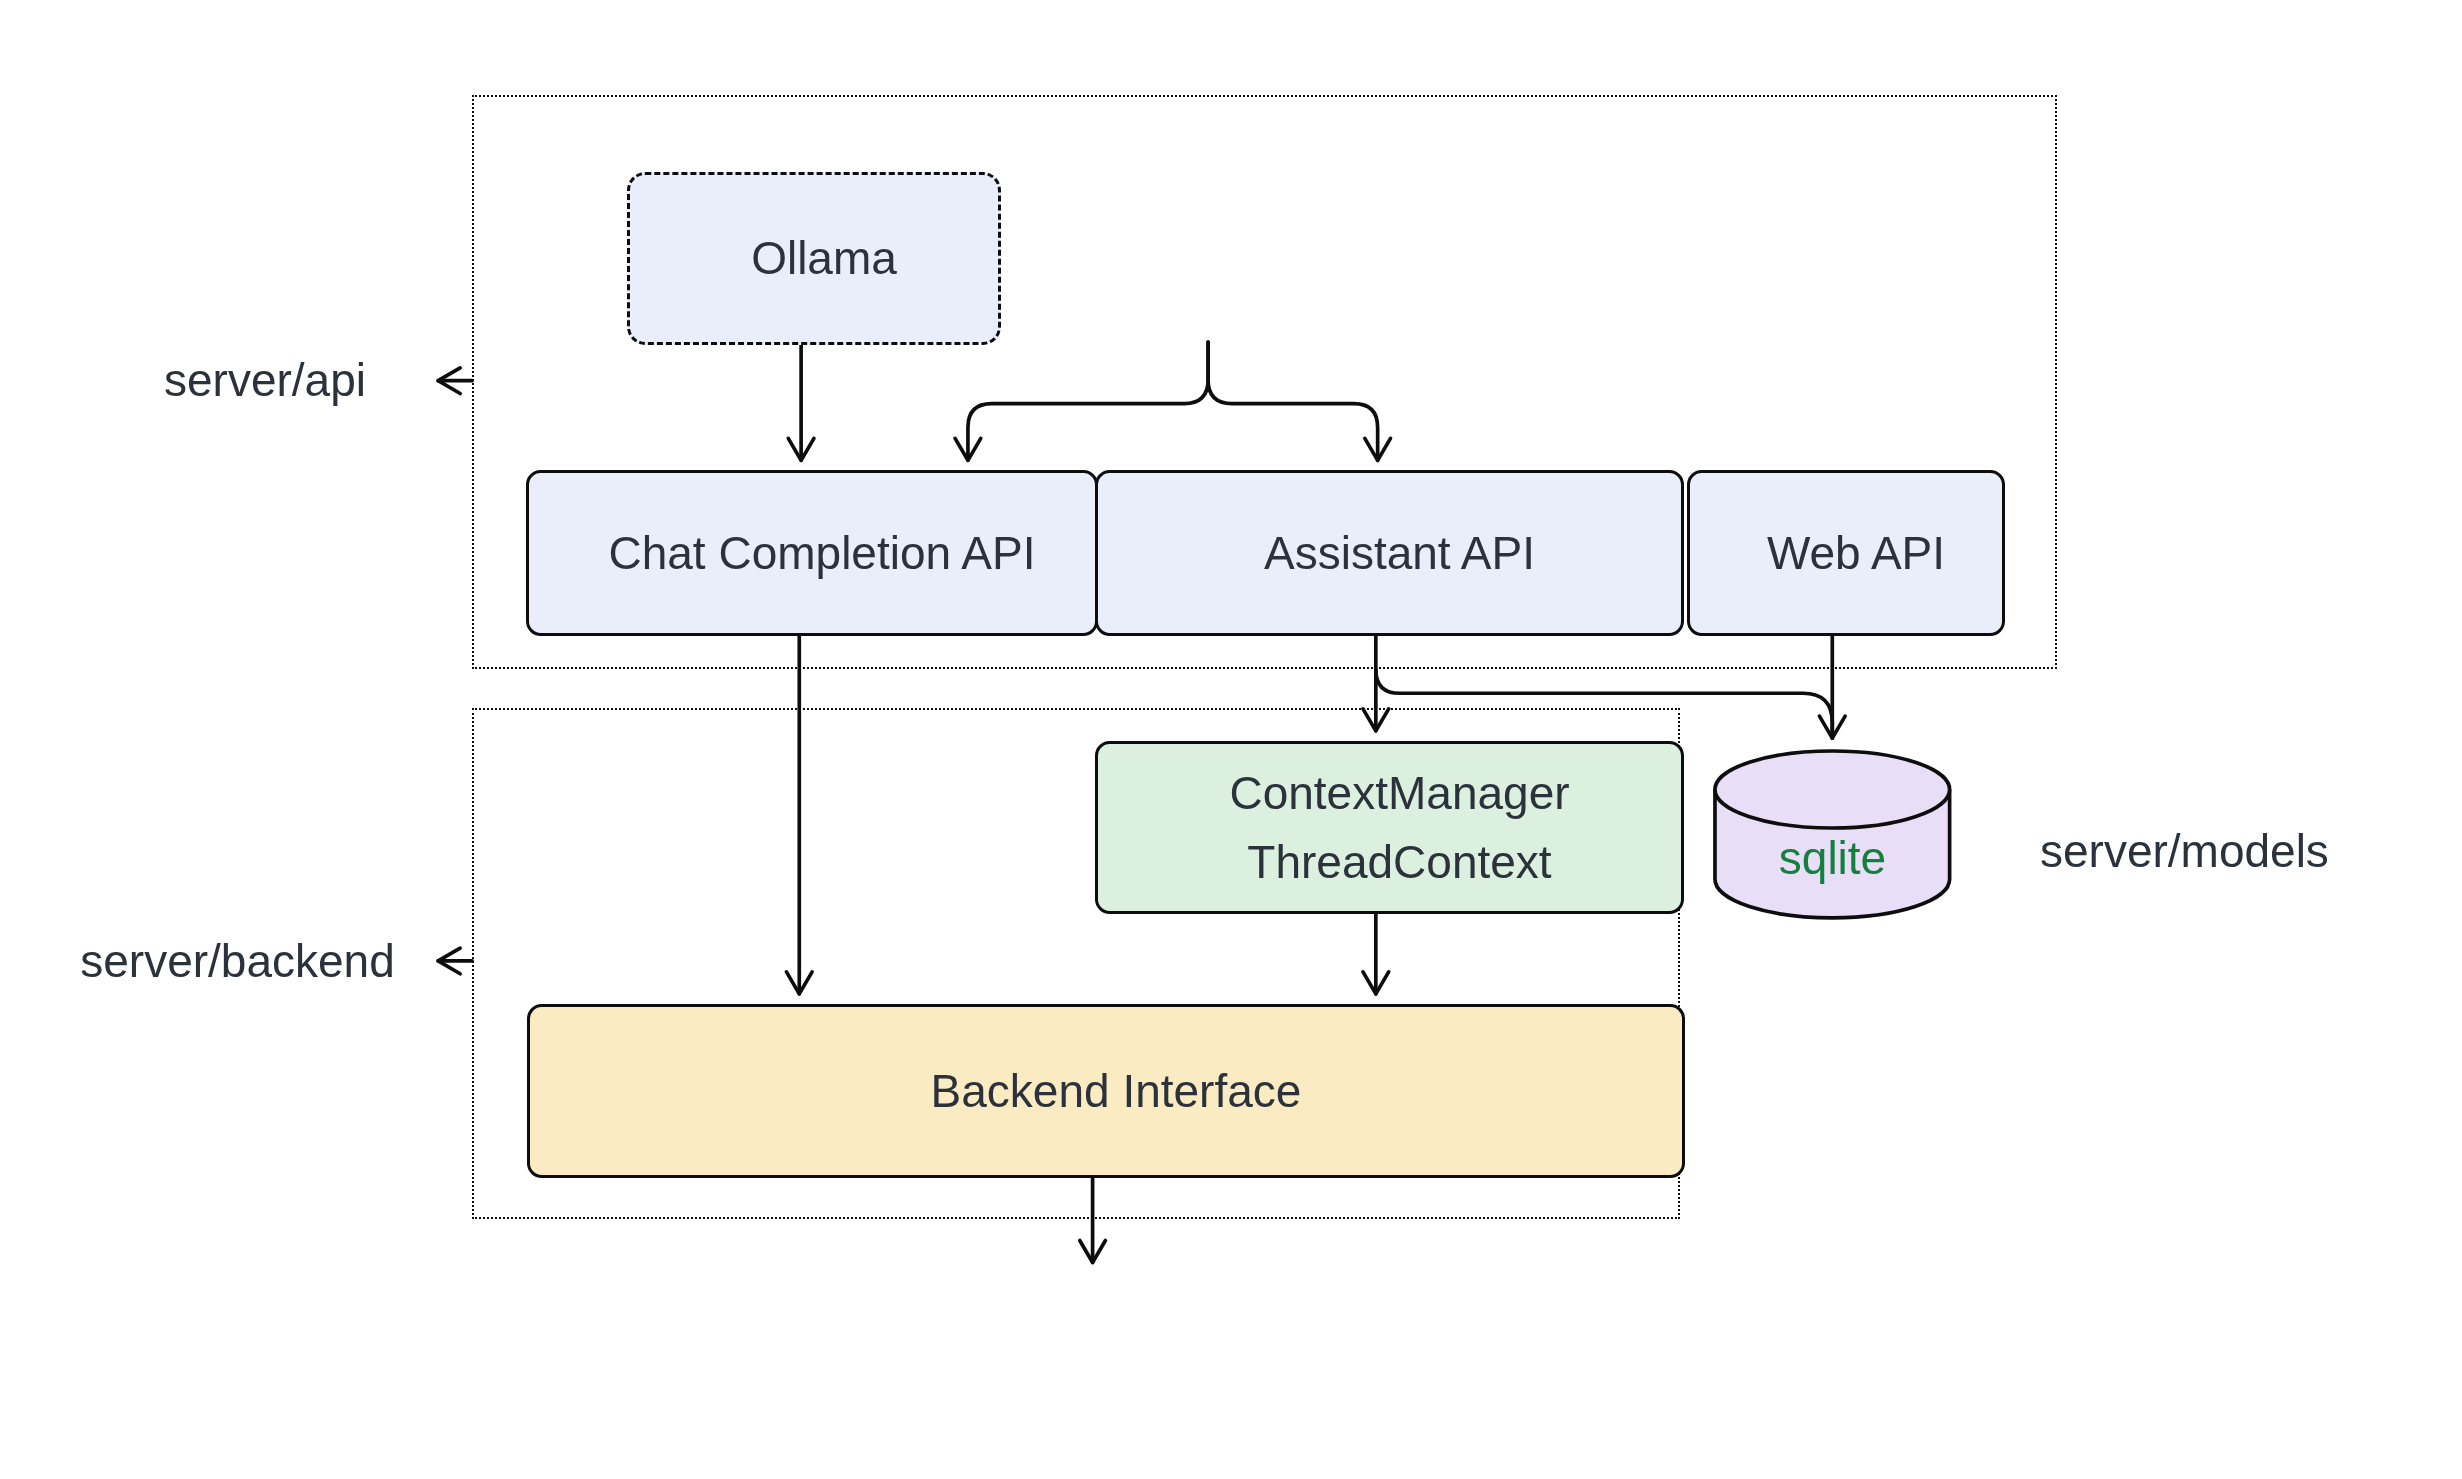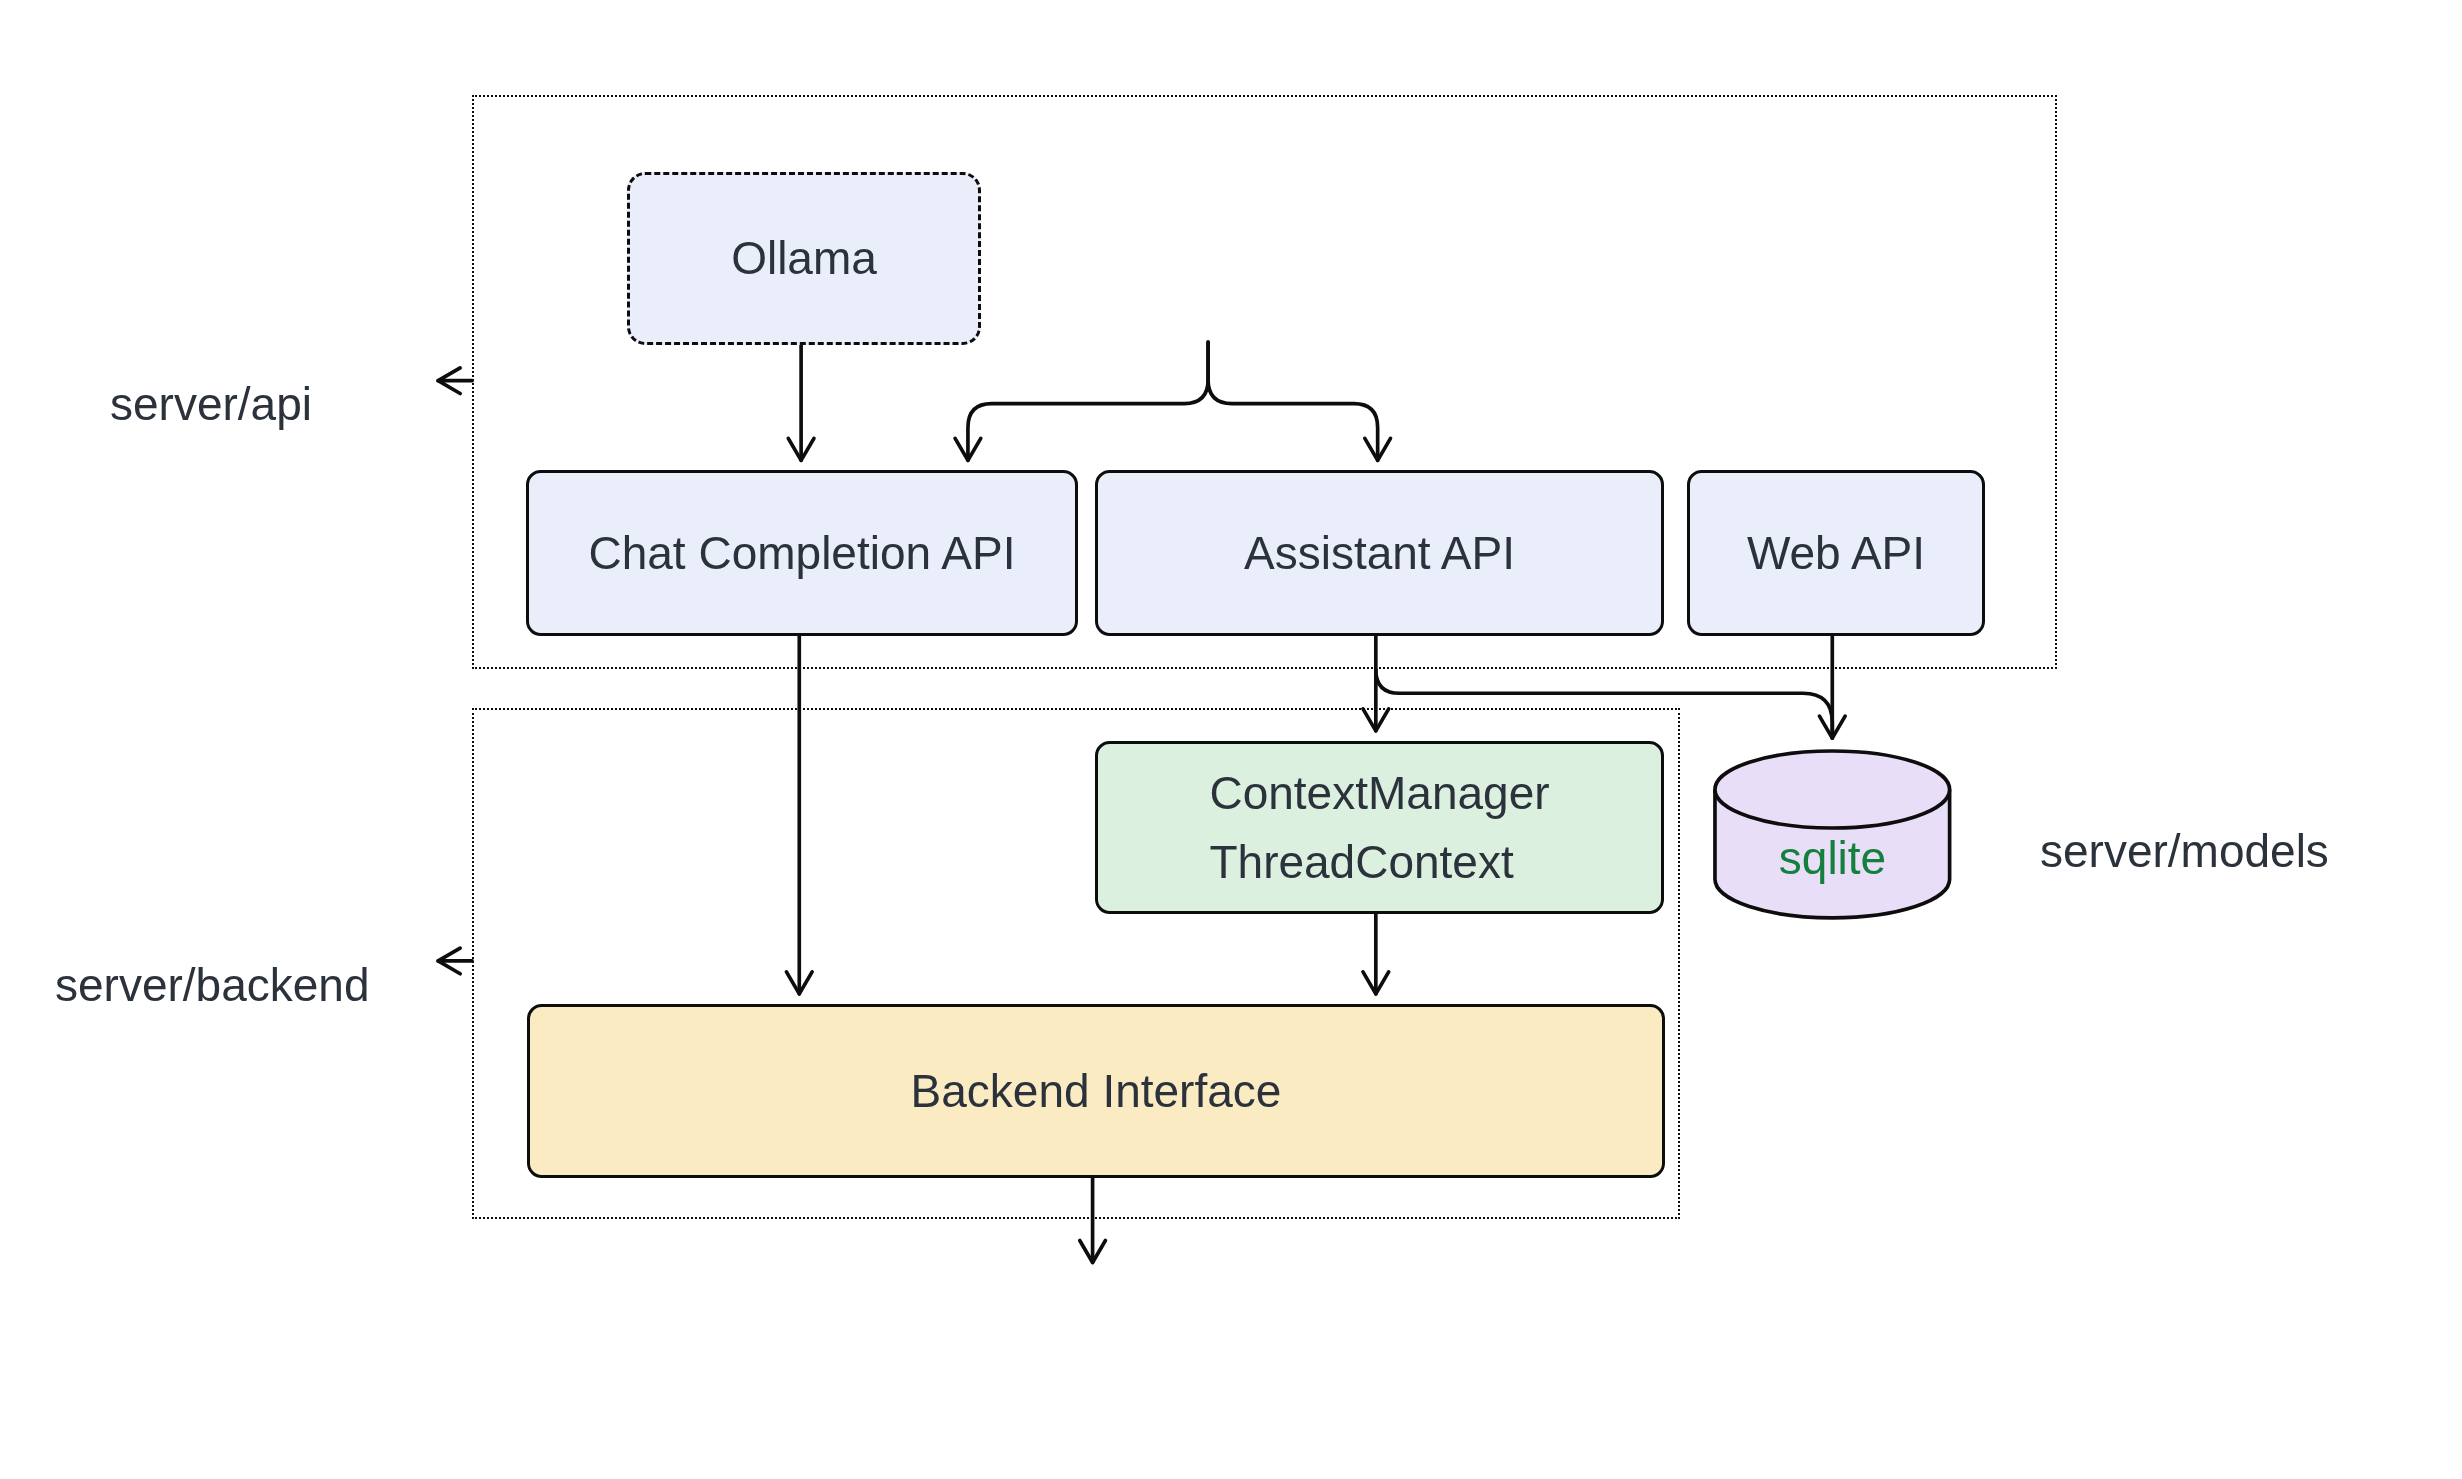--- a/index.html
+++ b/index.html
@@ -4,31 +4,31 @@
 <style>
   html,body{margin:0;padding:0;background:#ffffff;}
   .canvas{
     position:relative;width:2462px;height:1480px;background:#ffffff;
     font-family:"Liberation Sans",sans-serif;color:#2b323b;overflow:hidden;
   }
   svg.wires{position:absolute;left:0;top:0;width:2462px;height:1480px;}
   .group{position:absolute;border:2.8px dotted #0d0d0d;background:transparent;}
   .node{
     position:absolute;display:flex;align-items:center;justify-content:center;
-    text-align:left;border:3.7px solid #0d0d0d;border-radius:14.7px;
-    background:#e9eefa;font-size:46px;line-height:1.5;color:#2b323b;
+    text-align:center;border:3.7px solid #0d0d0d;border-radius:14.7px;
+    background:#e9eefa;font-size:46px;line-height:1.5;color:#2b323b;padding-left:20px;
   }
   .node.dashed{border-style:dashed;border-radius:18.3px;}
   .node.green{background:#dcf0e0;}
   .node.yellow{background:#fbebc2;}
   .side-label{
     position:absolute;font-size:46px;color:#2b323b;white-space:nowrap;
     display:flex;align-items:center;
   }
-  .side-label.right-aligned{justify-content:flex-start;text-align:right;margin-top:24px;}
+  .side-label.right-aligned{justify-content:center;text-align:right;}
   .cyl-label{
     position:absolute;display:flex;align-items:center;justify-content:center;
     font-size:46px;color:#15803d;
   }
 </style>
 </head>
 <body>
 
 <div class="canvas">
 

